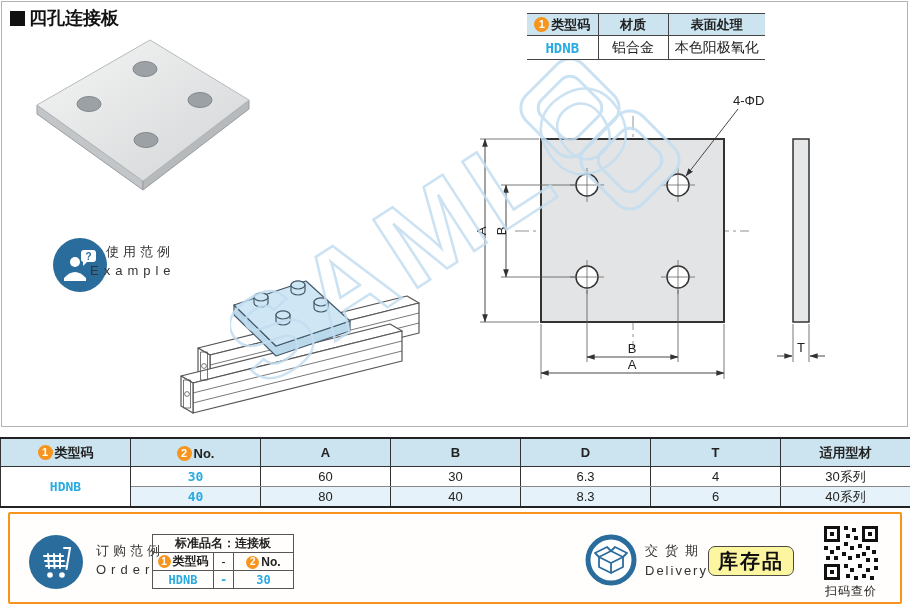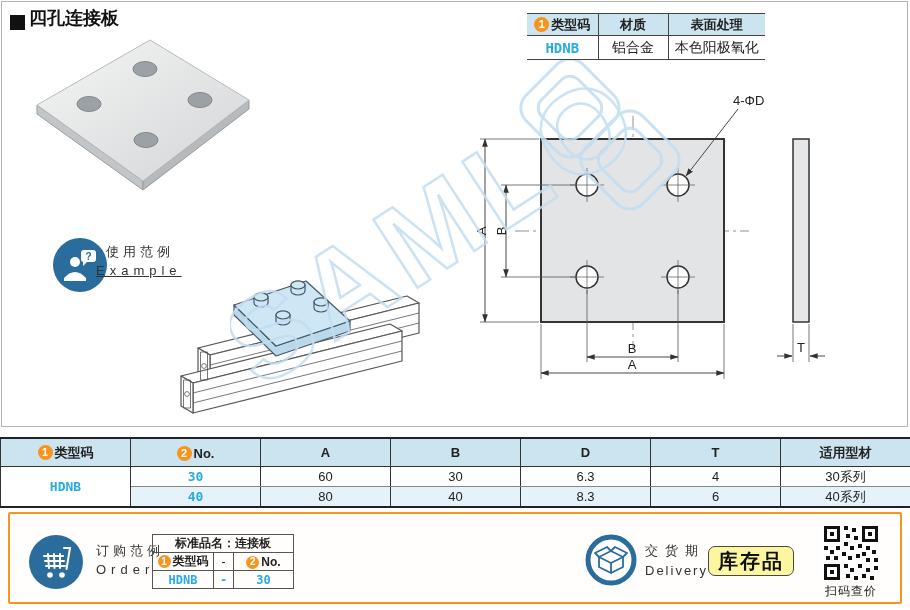--- a/index.html
+++ b/index.html
@@ -4,21 +4,21 @@
 <style>
   html,body{margin:0;padding:0;background:#fff;}
   #page{position:relative;width:910px;height:610px;background:#fff;overflow:hidden;
         font-family:"Liberation Sans","DejaVu Sans",sans-serif;color:#222;}
   .abs{position:absolute;}
 
   
   #top-frame{left:1px;top:1px;width:905px;height:424px;border:1px solid #b3b3b3;}
 
   
-  #title{left:10px;top:6px;display:flex;align-items:flex-end;gap:2px;font-size:18px;font-weight:bold;color:#111;}
+  #title{left:10px;top:6px;display:flex;align-items:center;gap:2px;font-size:18px;font-weight:bold;color:#111;}
   #title .sq{display:inline-block;width:15px;height:15px;background:#111;margin-right:2px;}
 
   
   .badge{display:inline-flex;align-items:center;justify-content:center;width:15px;height:15px;
          border-radius:50%;background:#f7941d;color:#fff;font-size:11px;font-weight:bold;
          margin-right:2px;flex:none;line-height:1;}
   .badge.sm{width:13px;height:13px;font-size:10px;}
 
   
   #spec-table{left:527px;top:13px;width:238px;border-collapse:collapse;table-layout:fixed;}
@@ -113,21 +113,21 @@
 
   <svg class="abs" style="left:52px;top:237px;" width="56" height="56">
     <circle cx="28" cy="28" r="27" fill="#2a6d9d"></circle>
     <circle cx="23" cy="25" r="5" fill="#fff"></circle>
     <path d="M12,41 q11,-12 22,0 l0,3 l-22,0 z" fill="#fff"></path>
     <rect x="29" y="13" width="15" height="12" rx="3" fill="#fff"></rect>
     <polygon points="31,24 31,29 36,24" fill="#fff"></polygon>
     <text x="36.5" y="22.5" font-size="10" font-weight="bold" fill="#2a6d9d" text-anchor="middle">?</text>
   </svg>
   <div class="abs cn-label" style="left:106px;top:243px;">使用范例</div>
-  <div class="abs en-label" style="left:96px;top:263px;text-decoration:underline;">Example</div>
+  <div class="abs en-label" style="left:90px;top:263px;">Example</div>
 
   <svg class="abs" style="left:163px;top:256px;" width="292" height="168" viewBox="0 0 292 168">
     <g fill="#fff" stroke="#555" stroke-width="1.2" stroke-linejoin="round">
 
       <polygon points="35,92 244,40 256,47 47,99"></polygon>
       <polygon points="47,99 256,47 256,77 47,129"></polygon>
       <polygon points="35,92 47,99 47,129 35,122"></polygon>
       <line x1="47" y1="109" x2="256" y2="57" stroke-width="0.8"></line>
       <line x1="47" y1="119" x2="256" y2="67" stroke-width="0.8"></line>
 

